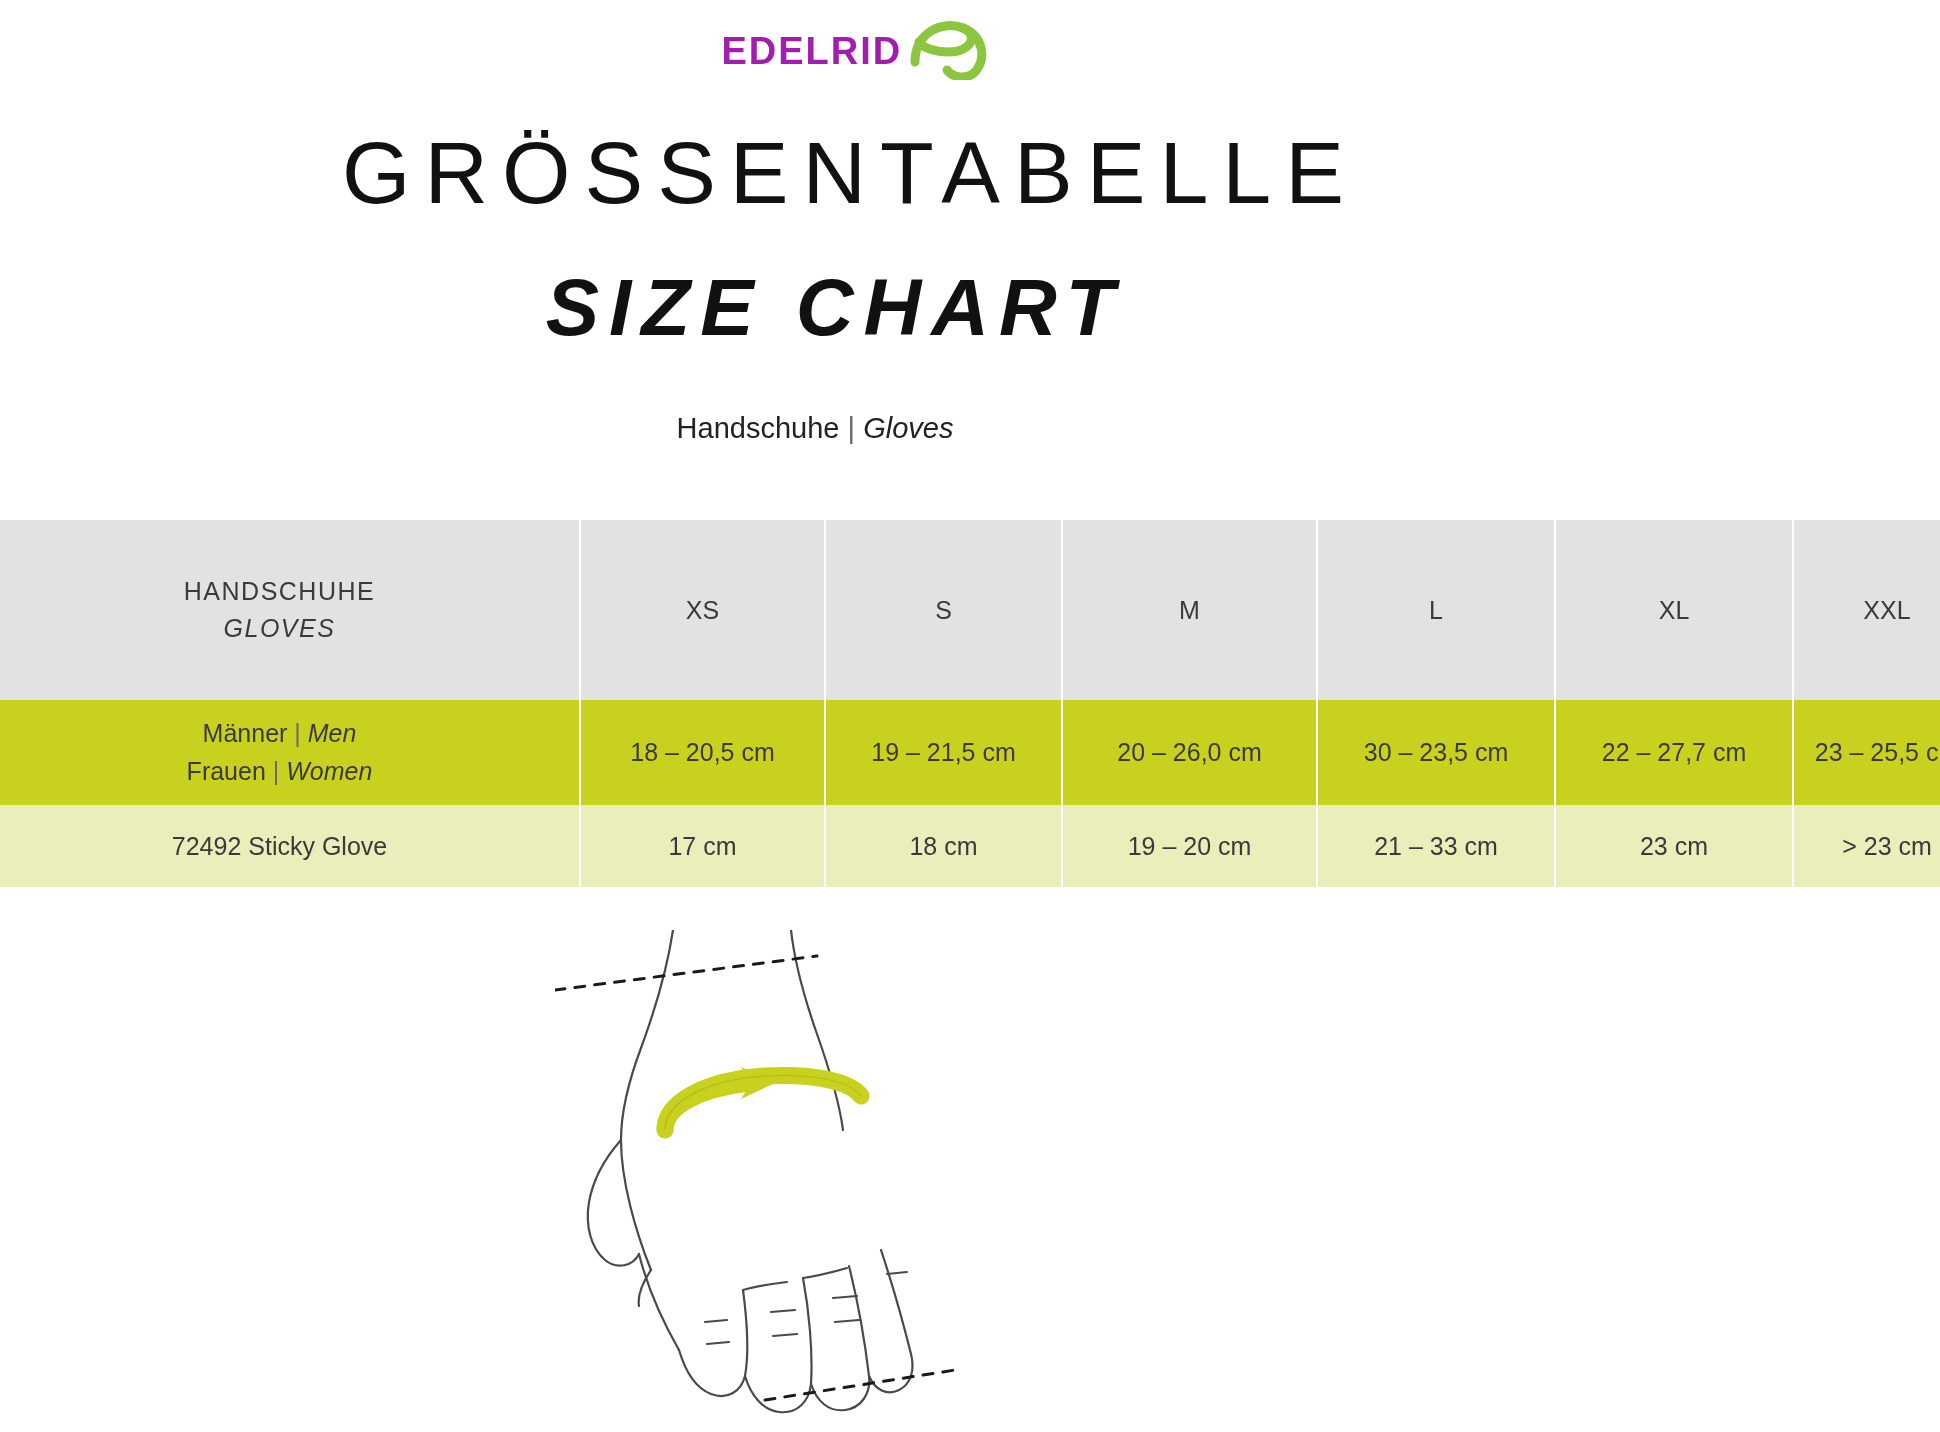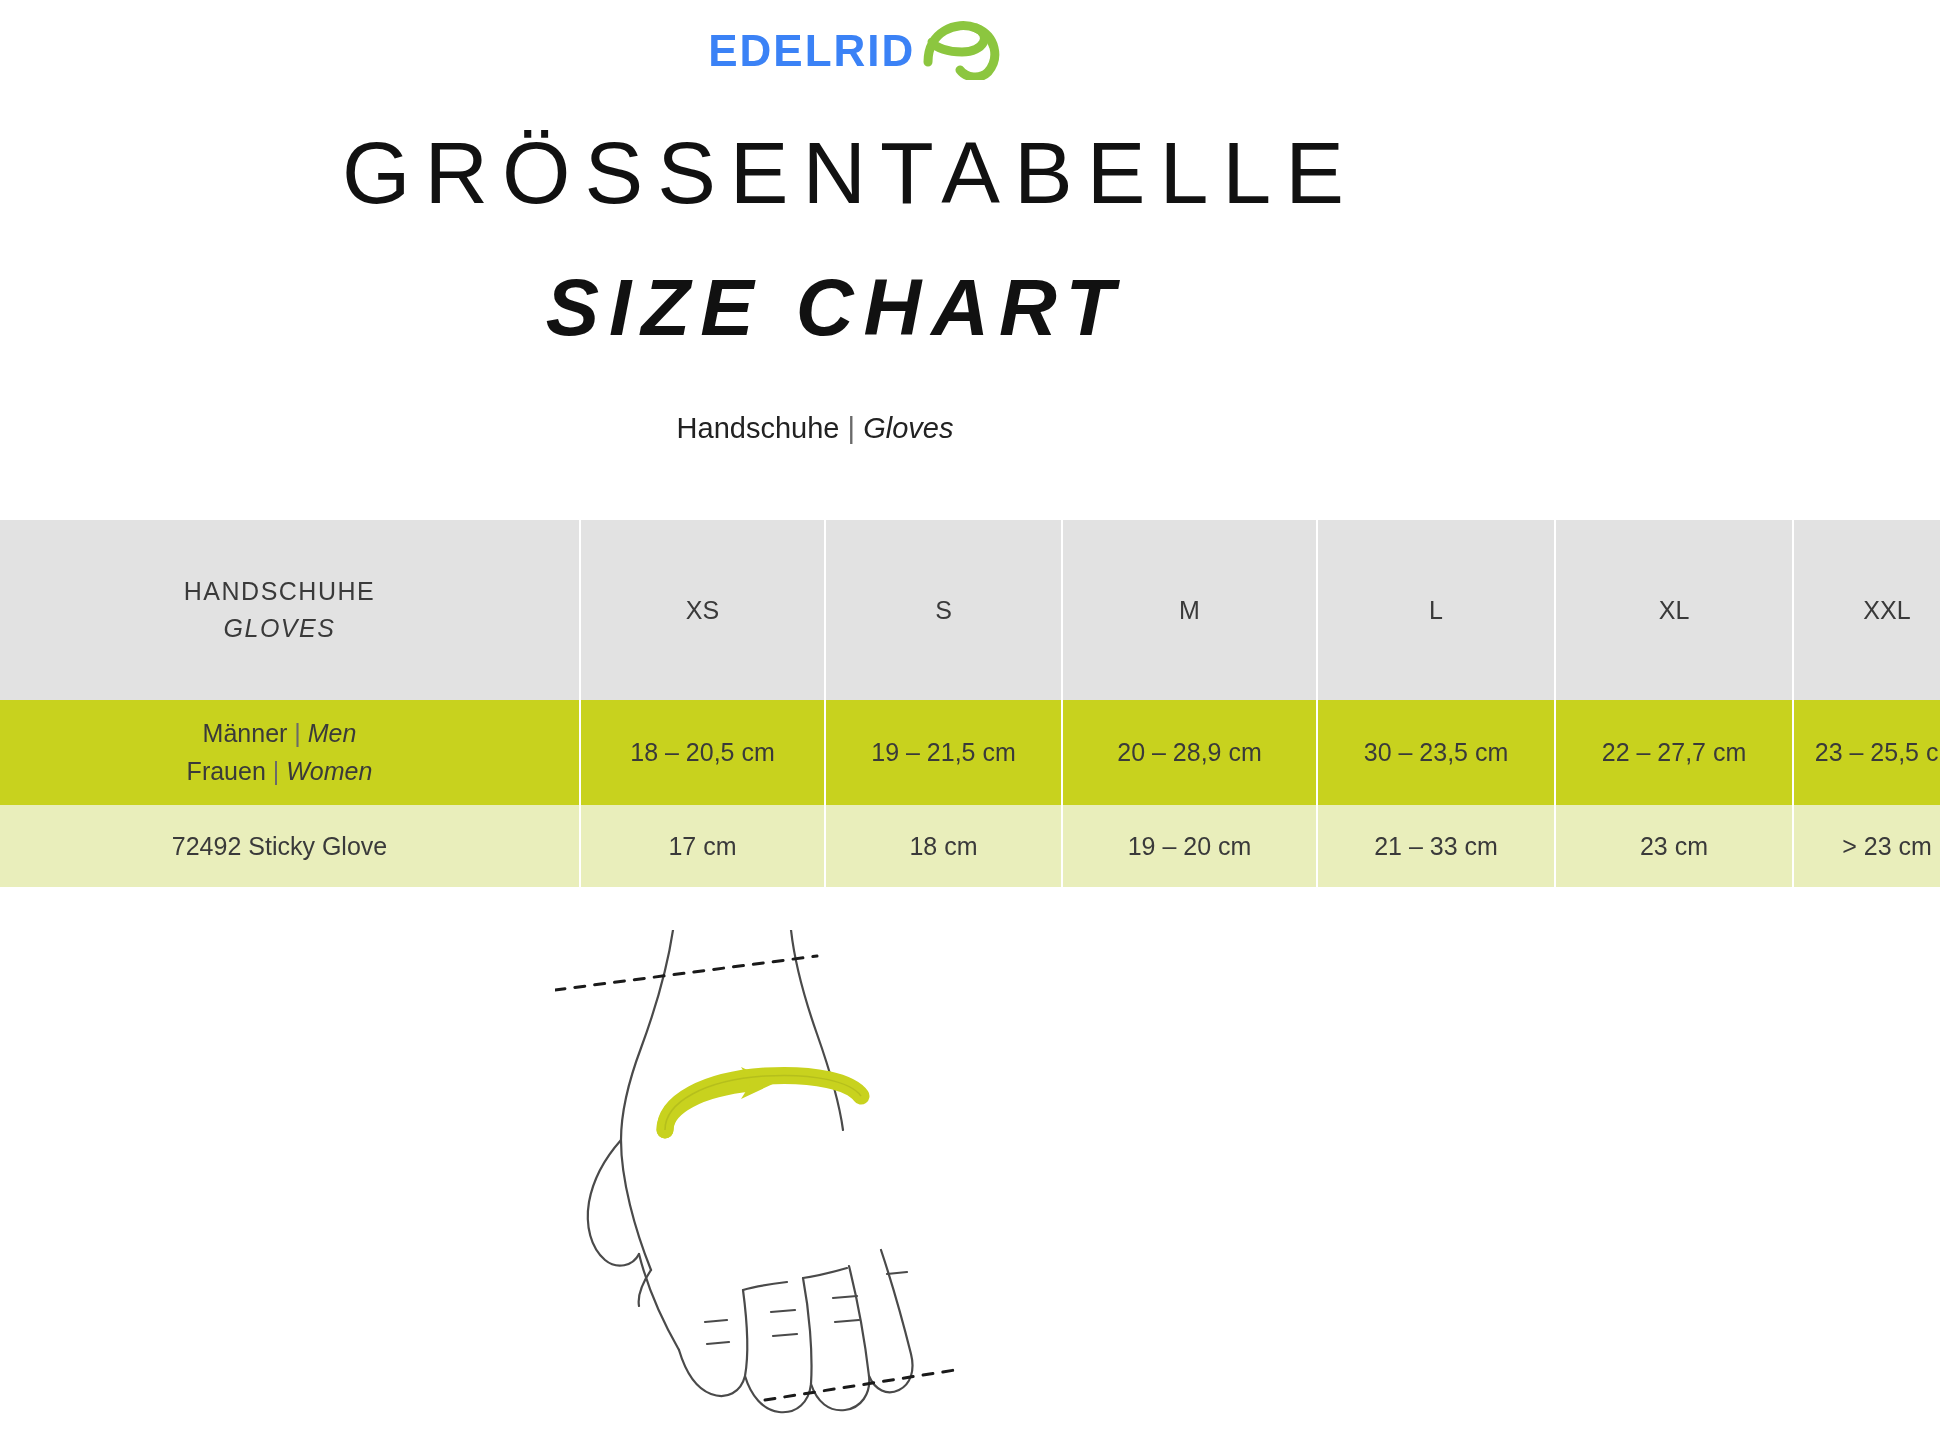--- a/index.html
+++ b/index.html
@@ -25,23 +25,23 @@
     text-align: center;
   }
   .logo-inner {
     display: inline-block;
     position: relative;
     transform: translateX(-110px);
   }
   .logo-text {
     font-family: "Liberation Sans", sans-serif;
     font-weight: bold;
-    font-size: 44px;
+    font-size: 38px;
     letter-spacing: 2px;
-    color: #3b82f6;
+    color: #a21caf;
     display: inline-block;
     vertical-align: middle;
   }
   .logo-mark {
     display: inline-block;
     vertical-align: middle;
     margin-left: 2px;
   }
 
   
@@ -199,21 +199,21 @@
         <td class="label-cell label-two">
           <span>Männer</span>
           <span class="sep">|</span>
           <span class="it">Men</span><br>
           <span>Frauen</span>
           <span class="sep">|</span>
           <span class="it">Women</span>
         </td>
         <td>18 – 20,5 cm</td>
         <td>19 – 21,5 cm</td>
-        <td>20 – 28,9 cm</td>
+        <td>20 – 26,0 cm</td>
         <td>30 – 23,5 cm</td>
         <td>22 – 27,7 cm</td>
         <td>23 – 25,5 cm</td>
       </tr>
 
       <tr class="row-light">
         <td class="label-cell" style="font-size:25px;">72492 Sticky Glove</td>
         <td>17 cm</td>
         <td>18 cm</td>
         <td>19 – 20 cm</td>

